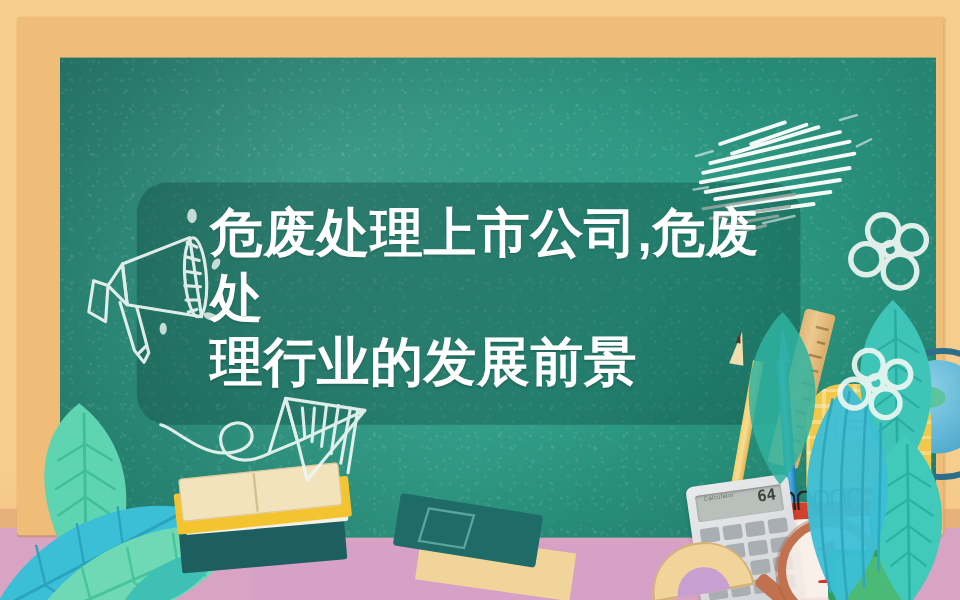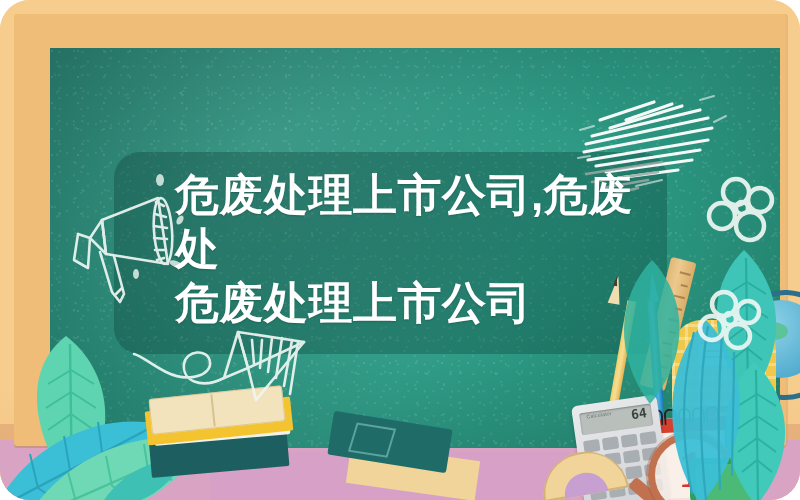--- a/index.html
+++ b/index.html
@@ -9,21 +9,20 @@
   }
   body {
     font-family: "Liberation Sans", sans-serif;
   }
   .canvas {
     position: relative;
     width: 800px;
     height: 500px;
     overflow: hidden;
     background: #f5c984;
-    border-radius: 30px;
   }
   
   .desk-base {
     position: absolute;
     inset: 0;
     background: linear-gradient(180deg, #f6cd8c 0%, #f6cd8c 78%, #f2c285 100%);
   }
   .desk-pink {
     position: absolute;
     left: 0;
@@ -473,21 +472,21 @@
           </g>
         </svg>
       </div>
 
       <div class="title-panel"></div>
     </div>
   </div>
 
   <div class="title-wrap">
     <div class="title">危废处理上市公司,危废处</div>
-    <div class="title">危废处理上市公司</div>
+    <div class="title">理行业的发展前景</div>
   </div>
 
   <div class="leaf" style="left:-10px; top:330px;">
     <svg width="160" height="180" viewBox="0 0 160 180">
       <path d="M76 6 C120 40,132 104,86 168 C40 104,32 40,76 6 Z" fill="#5fd4b0"></path>
       <path d="M80 14 L82 160" stroke="#3fbf99" stroke-width="2.4" fill="none"></path>
       <g stroke="#3fbf99" stroke-width="2" fill="none">
         <path d="M81 40 L58 54 M81 62 L56 78 M81 84 L58 100 M81 106 L62 120 M81 128 L68 140"></path>
         <path d="M81 40 L104 54 M81 62 L106 78 M81 84 L104 100 M81 106 L100 120 M81 128 L94 140"></path>
       </g>

